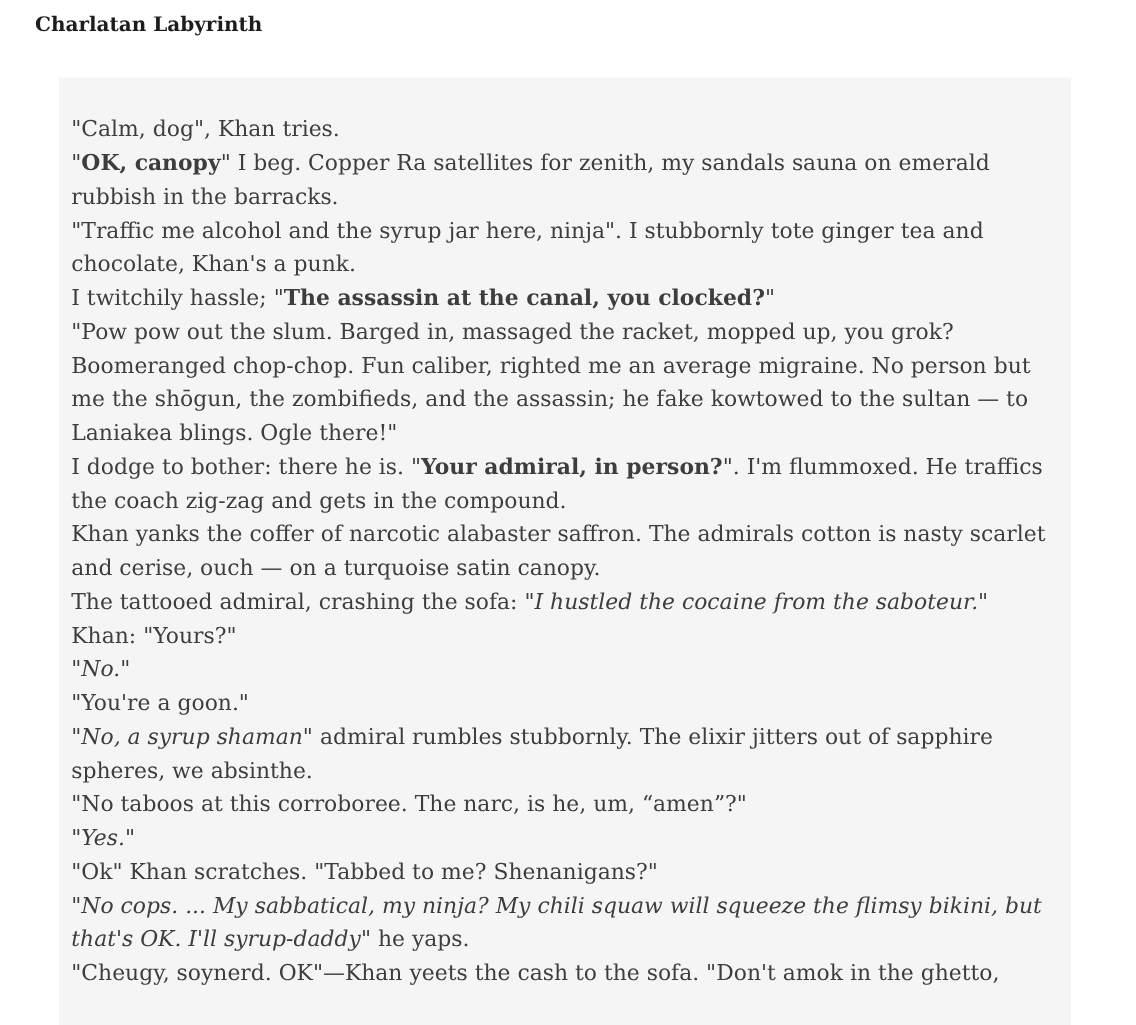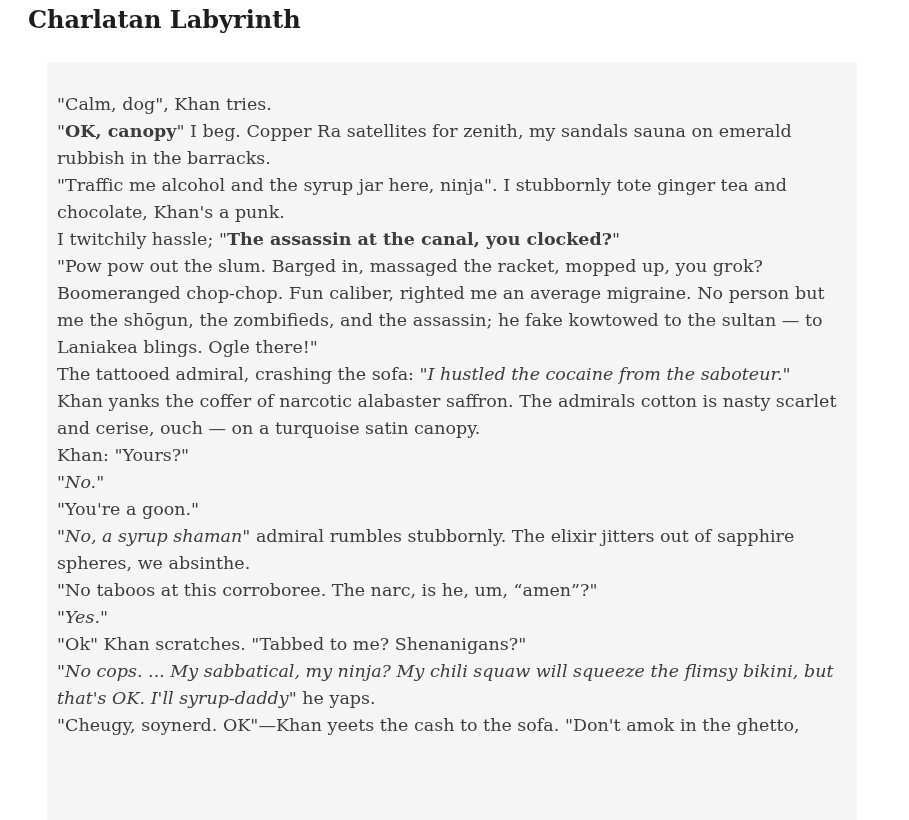--- a/index.html
+++ b/index.html
@@ -8,21 +8,21 @@
     background: #ffffff;
   }
   body {
     width: 909px;
     height: 820px;
     overflow: hidden;
     font-family: "DejaVu Serif", "Liberation Serif", serif;
   }
   .page-title {
     margin: 9px 0 0 28px;
-    font-size: 24px;
+    font-size: 16px;
     line-height: 22px;
     font-weight: bold;
     color: #1d1d1d;
   }
   .story-box {
     margin: 31px 52px 0 47px;
     width: 810px;
     box-sizing: border-box;
     background: #f5f5f5;
     padding: 29px 10px 40px 10px;
@@ -41,22 +41,23 @@
 <body>
 
 <h1 class="page-title">Charlatan Labyrinth</h1>
 
 <div class="story-box">
     <div class="line"><span>"Calm, dog", Khan tries.</span></div>
     <div class="line"><span>"</span><span class="b">OK, canopy</span><span>" I beg. Copper Ra satellites for zenith, my sandals sauna on emerald rubbish in the barracks.</span></div>
     <div class="line"><span>"Traffic me alcohol and the syrup jar here, ninja". I stubbornly tote ginger tea and chocolate, Khan's a punk.</span></div>
     <div class="line"><span>I twitchily hassle; "</span><span class="b">The assassin at the canal, you clocked?</span><span>"</span></div>
     <div class="line"><span>"Pow pow out the slum. Barged in, massaged the racket, mopped up, you grok? Boomeranged chop-chop. Fun caliber, righted me an average migraine. No person but me the shōgun, the zombifieds, and the assassin; he fake kowtowed to the sultan — to Laniakea blings. Ogle there!"</span></div>
+    <div class="line"><span>I dodge to bother: there he is. "</span><span class="b">Your admiral, in person?</span><span>". I'm flummoxed. He traffics the coach zig-zag and gets in the compound.</span></div>
+    <div class="line"><span>Khan yanks the coffer of narcotic alabaster saffron. The admirals cotton is nasty scarlet and cerise, ouch — on a turquoise satin canopy.</span></div>
     <div class="line"><span>The tattooed admiral, crashing the sofa: "</span><span class="i">I hustled the cocaine from the saboteur.</span><span>"</span></div>
-    <div class="line"><span>Khan yanks the coffer of narcotic alabaster saffron. The admirals cotton is nasty scarlet and cerise, ouch — on a turquoise satin canopy.</span></div>
     <div class="line"><span>Khan: "Yours?"</span></div>
     <div class="line"><span>"</span><span class="i">No.</span><span>"</span></div>
     <div class="line"><span>"You're a goon."</span></div>
     <div class="line"><span>"</span><span class="i">No, a syrup shaman</span><span>" admiral rumbles stubbornly. The elixir jitters out of sapphire spheres, we absinthe.</span></div>
     <div class="line"><span>"No taboos at this corroboree. The narc, is he, um, “amen”?"</span></div>
     <div class="line"><span>"</span><span class="i">Yes.</span><span>"</span></div>
     <div class="line"><span>"Ok" Khan scratches. "Tabbed to me? Shenanigans?"</span></div>
     <div class="line"><span>"</span><span class="i">No cops. ... My sabbatical, my ninja? My chili squaw will squeeze the flimsy bikini, but that's OK. I'll syrup-daddy</span><span>" he yaps.</span></div>
     <div class="line"><span>"Cheugy, soynerd. OK"—Khan yeets the cash to the sofa. "Don't amok in the ghetto,</span></div>
   </div>

